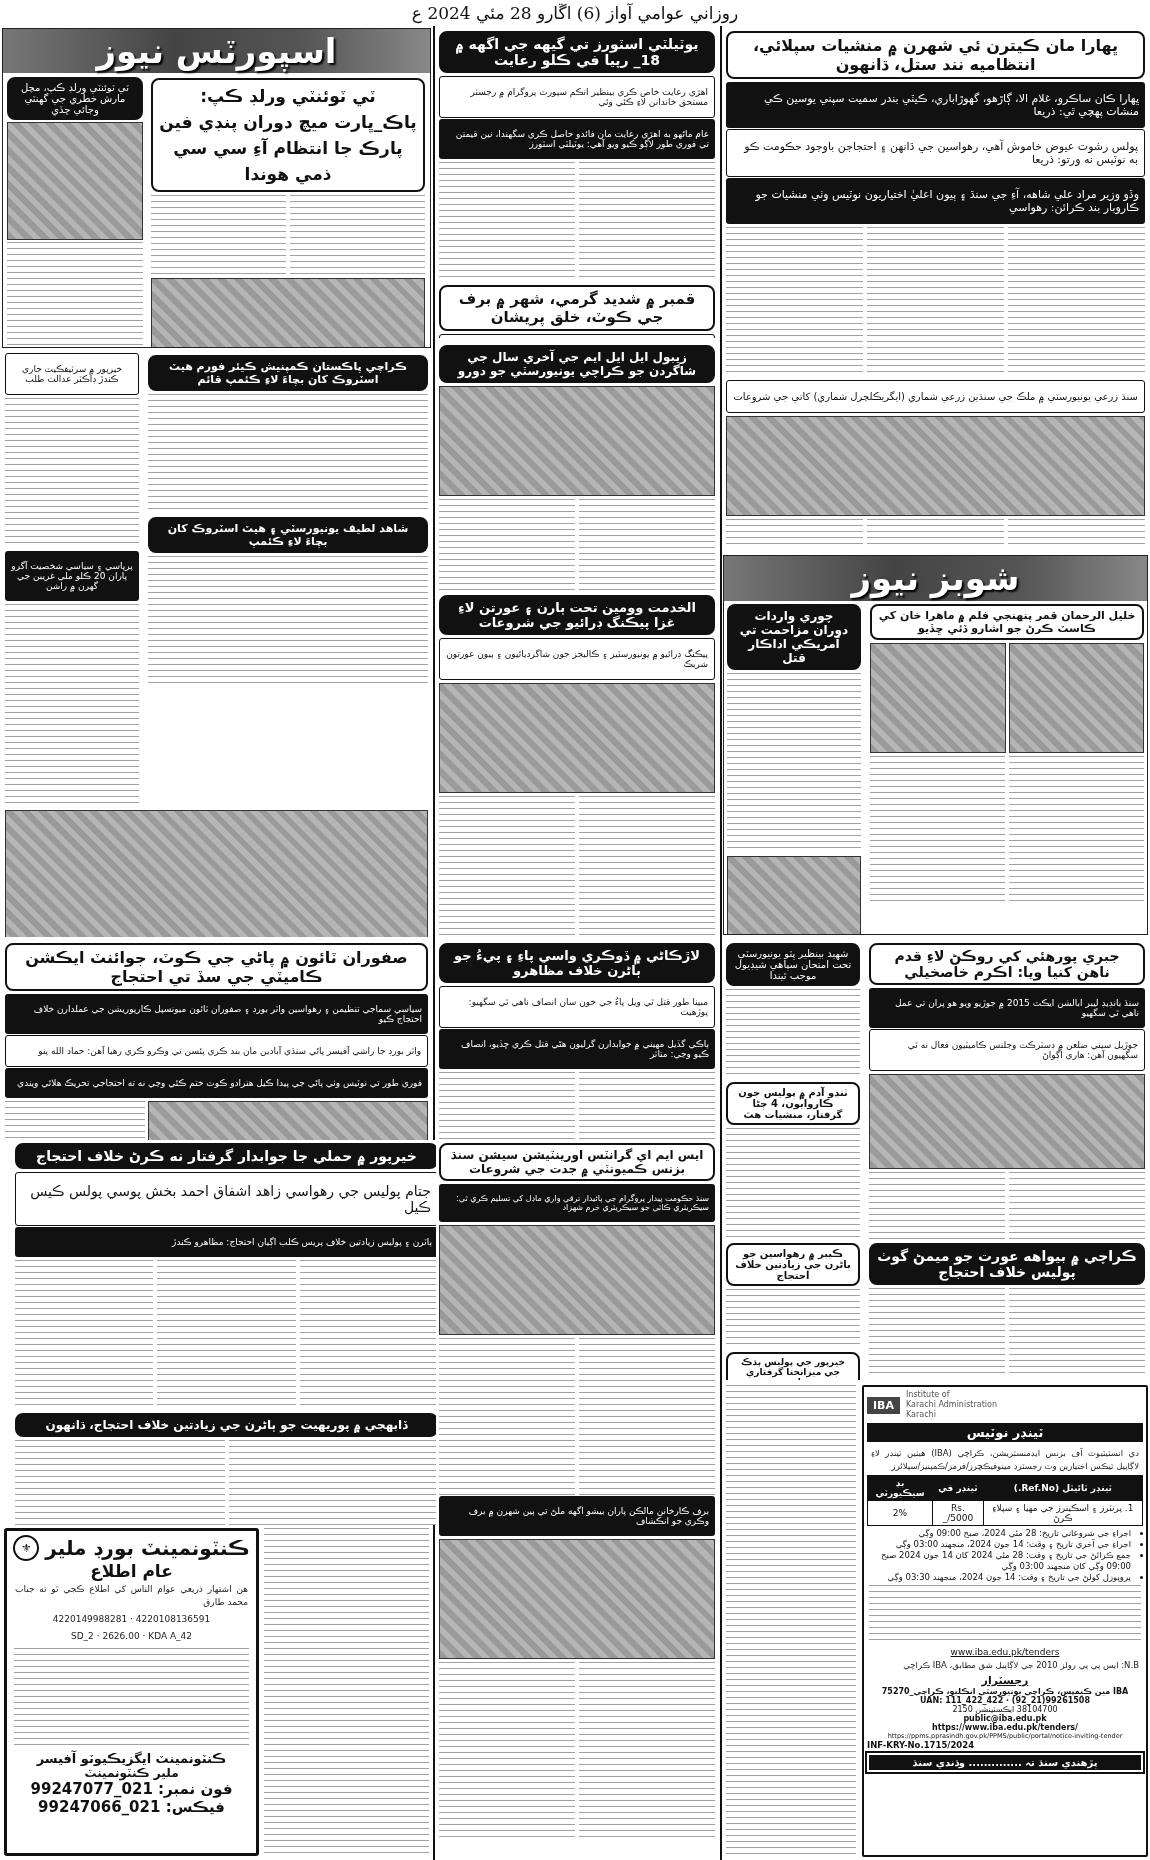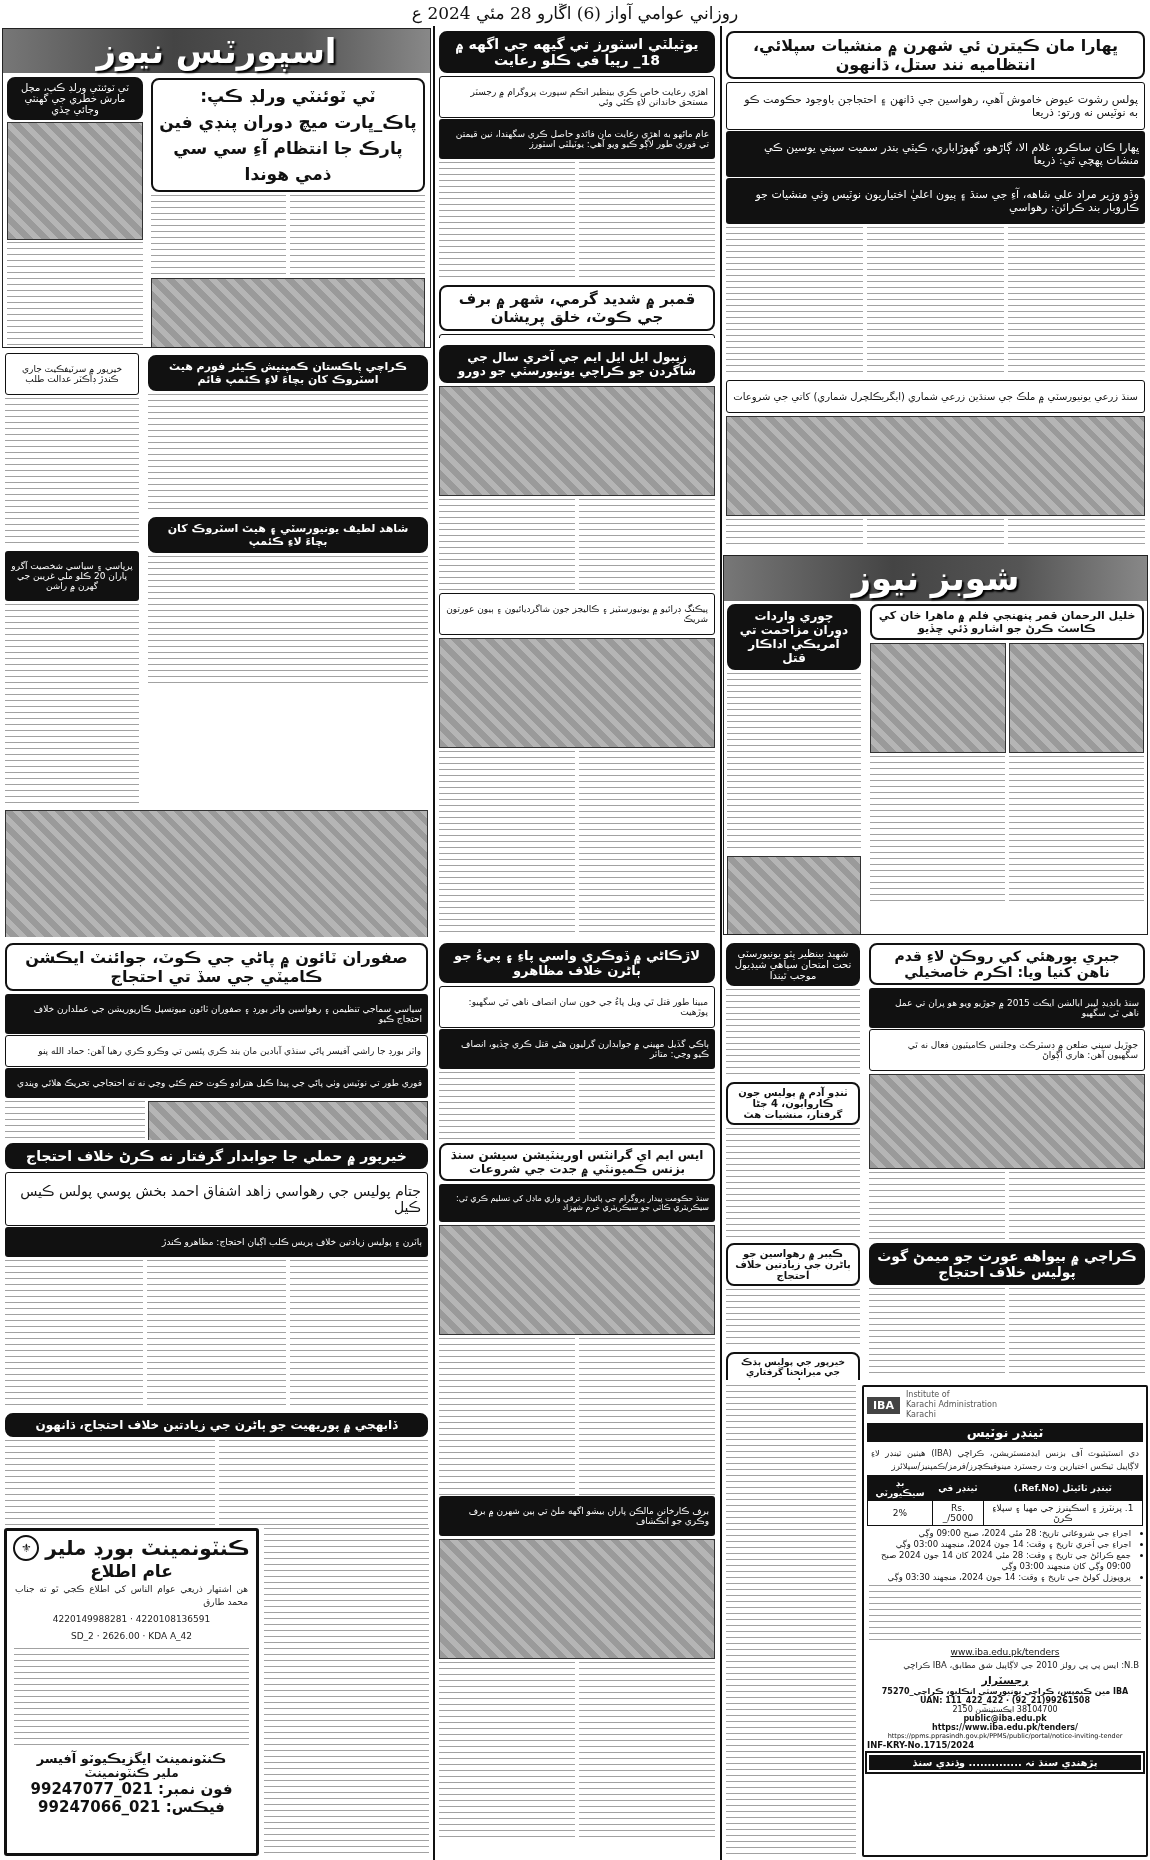--- a/index.html
+++ b/index.html
@@ -58,22 +58,22 @@
   <div class="hl" style="font-size:15px">قمبر ۾ شديد گرمي، شهر ۾ برف جي ڪوٽ، خلق پريشان</div>
   <div class="sub light" style="font-size:9px">برف هلائيندڙ مافيا، خور ڪارخانيدارن خلاف شهرين مين روڊ بلاڪ ڪري تعريبازي ڪئي</div>
   <div style="display:flex;gap:4px;margin:3px">
     <div class="lines" style="flex:1;height:60px"></div>
     <div class="lines" style="flex:1;height:60px"></div>
   </div>
 </div>
 
 <div class="sec" style="left:723px;top:28px;width:425px;height:520px;border:none">
   <div class="hl" style="font-size:16px">ڀهارا مان ڪيترن ئي شهرن ۾ منشيات سپلائي، انتظاميه نند ستل، ڌانهون</div>
+  <div class="sub">ڀهارا ڪان ساڪرو، غلام الا، ڳاڙهو، گهوڙاباري، ڪيٽي بندر سميت سپني يوسين ڪي منشات پهچي ٿي: ذريعا</div>
   <div class="sub light">پولس رشوت عيوض خاموش آهي، رهواسين جي ڌانهن ۽ احتجاجن باوجود حڪومت ڪو به نوٽيس نه ورتو: ذريعا</div>
-  <div class="sub">ڀهارا ڪان ساڪرو، غلام الا، ڳاڙهو، گهوڙاباري، ڪيٽي بندر سميت سپني يوسين ڪي منشات پهچي ٿي: ذريعا</div>
   <div class="sub">وڏو وزير مراد علي شاهه، آءِ جي سنڌ ۽ ٻيون اعليٰ اختياريون نوٽيس وٺي منشيات جو ڪاروبار بند ڪرائن: رهواسي</div>
   <div style="display:flex;gap:4px;margin:3px">
     <div class="lines" style="flex:1;height:150px"></div>
     <div class="lines" style="flex:1;height:150px"></div>
     <div class="lines" style="flex:1;height:150px"></div>
   </div>
   <div class="sub light" style="font-size:10px">سنڌ زرعي يونيورسٽي ۾ ملڪ جي سنڌين زرعي شماري (ايگريڪلچرل شماري) کاتي جي شروعات</div>
   <div class="photo" style="height:100px;margin:3px"></div>
   <div style="display:flex;gap:4px;margin:3px">
     <div class="lines" style="flex:1;height:150px"></div>
@@ -85,20 +85,21 @@
 <div class="sec" style="left:436px;top:342px;width:282px;height:250px;border:none">
   <div class="hl dark" style="font-size:12px">زيبول ايل ايل ايم جي آخري سال جي شاگردن جو ڪراچي يونيورسٽي جو دورو</div>
   <div class="photo" style="height:110px;margin:3px"></div>
   <div style="display:flex;gap:4px;margin:3px">
     <div class="lines" style="flex:1;height:110px"></div>
     <div class="lines" style="flex:1;height:110px"></div>
   </div>
 </div>
 
 <div class="sec" style="left:436px;top:592px;width:282px;height:345px;border:none">
+  <div class="hl dark" style="font-size:13px">الخدمت وومين تحت ٻارن ۽ عورتن لاءِ غزا پيڪنگ ڊرائيو جي شروعات</div>
   <div class="sub light" style="font-size:9px">پيڪنگ ڊرائيو ۾ يونيورسٽيز ۽ ڪاليجز جون شاگرديائيون ۽ ٻيون عورتون شريڪ</div>
   <div class="photo" style="height:110px;margin:3px"></div>
   <div style="display:flex;gap:4px;margin:3px">
     <div class="lines" style="flex:1;height:190px"></div>
     <div class="lines" style="flex:1;height:190px"></div>
   </div>
 </div>
 
 <div class="sec" style="left:2px;top:352px;width:429px;height:585px;border:none">
   <div style="display:flex;gap:3px">
@@ -175,21 +176,21 @@
       <div class="sub light" style="font-size:9px">جوڙيل سيني ضلعن ۾ ڊسٽرڪٽ وجلنس ڪاميٽيون فعال نه ٿي سگهيون آهن: هاري اڳواڻ</div>
       <div class="photo" style="height:95px;margin:3px"></div>
       <div style="display:flex;gap:4px;margin:3px">
         <div class="lines" style="flex:1;height:80px"></div>
         <div class="lines" style="flex:1;height:80px"></div>
       </div>
     </div>
   </div>
 </div>
 
-<div class="sec" style="left:2px;top:1140px;width:429px;height:385px;border:none">
+<div class="sec" style="left:12px;top:1140px;width:429px;height:385px;border:none">
   <div class="hl dark" style="font-size:14px">خيرپور ۾ حملي جا جوابدار گرفتار نه ڪرڻ خلاف احتجاج</div>
   <div class="sub light" style="font-size:14px">جتام پوليس جي رهواسي زاهد اشفاق احمد بخش پوسي پولس ڪيس ڪيل</div>
   <div class="sub" style="font-size:9px">ٻاٽرن ۽ پوليس زيادتين خلاف پريس ڪلب اڳيان احتجاج: مظاهرو ڪندڙ</div>
   <div style="display:flex;gap:4px;margin:3px">
     <div class="lines" style="flex:1;height:150px"></div>
     <div class="lines" style="flex:1;height:150px"></div>
     <div class="lines" style="flex:1;height:150px"></div>
   </div>
   <div class="hl dark" style="font-size:12px">ڏابهجي ۾ پوريهيت جو ٻاڻرن جي زيادتين خلاف احتجاج، ڌانهون</div>
   <div style="display:flex;gap:4px;margin:3px">

